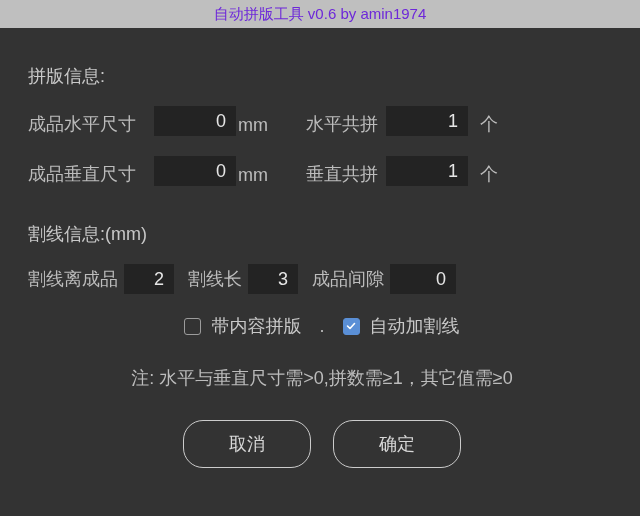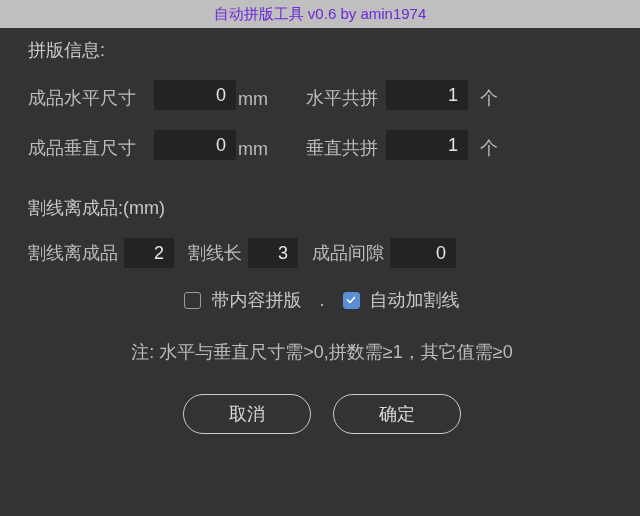--- a/index.html
+++ b/index.html
@@ -14,21 +14,21 @@
     .titlebar {
       height: 28px;
       background: #bfbfbf;
       color: #6d28d9;
       font-size: 15px;
       text-align: center;
       line-height: 28px;
       font-weight: 400;
     }
     .content {
-      padding: 10px 24px 20px 28px;
+      padding: 36px 24px 20px 28px;
     }
     .section-header {
       font-size: 18px;
       color: #c8c8c8;
       margin-bottom: 18px;
     }
     .row {
       display: flex;
       align-items: flex-end;
       margin-bottom: 20px;
@@ -137,21 +137,21 @@
       color: #bcbcbc;
     }
     .button-row {
       display: flex;
       justify-content: center;
       margin-top: 30px;
       gap: 22px;
     }
     .btn {
       width: 128px;
-      height: 40px;
+      height: 48px;
       border: 1.5px solid #cccccc;
       border-radius: 20px;
       background: transparent;
       color: #d8d8d8;
       font-size: 18px;
       cursor: pointer;
       font-family: inherit;
     }
   </style>
 </head>
@@ -175,21 +175,21 @@
   <div class="row">
     <span class="label1">成品垂直尺寸</span>
     <input class="input-box" value="0" style="">
     <span class="unit">mm</span>
     <span class="label2">垂直共拼</span>
     <input class="input-box" value="1" style="">
     <span class="unit2">个</span>
   </div>
 
   <div class="section2">
-    <div class="section-header">割线离成品:(mm)</div>
+    <div class="section-header">割线信息:(mm)</div>
 
     <div class="row2">
       <span class="r2-label">割线离成品</span>
       <input class="r2-input" value="2" style="">
       <span class="r2-gap"></span>
       <span class="r2-label">割线长</span>
       <input class="r2-input" value="3" style="">
       <span class="r2-gap"></span>
       <span class="r2-label">成品间隙</span>
       <input class="r2-input r2-last-input" value="0" style="">

